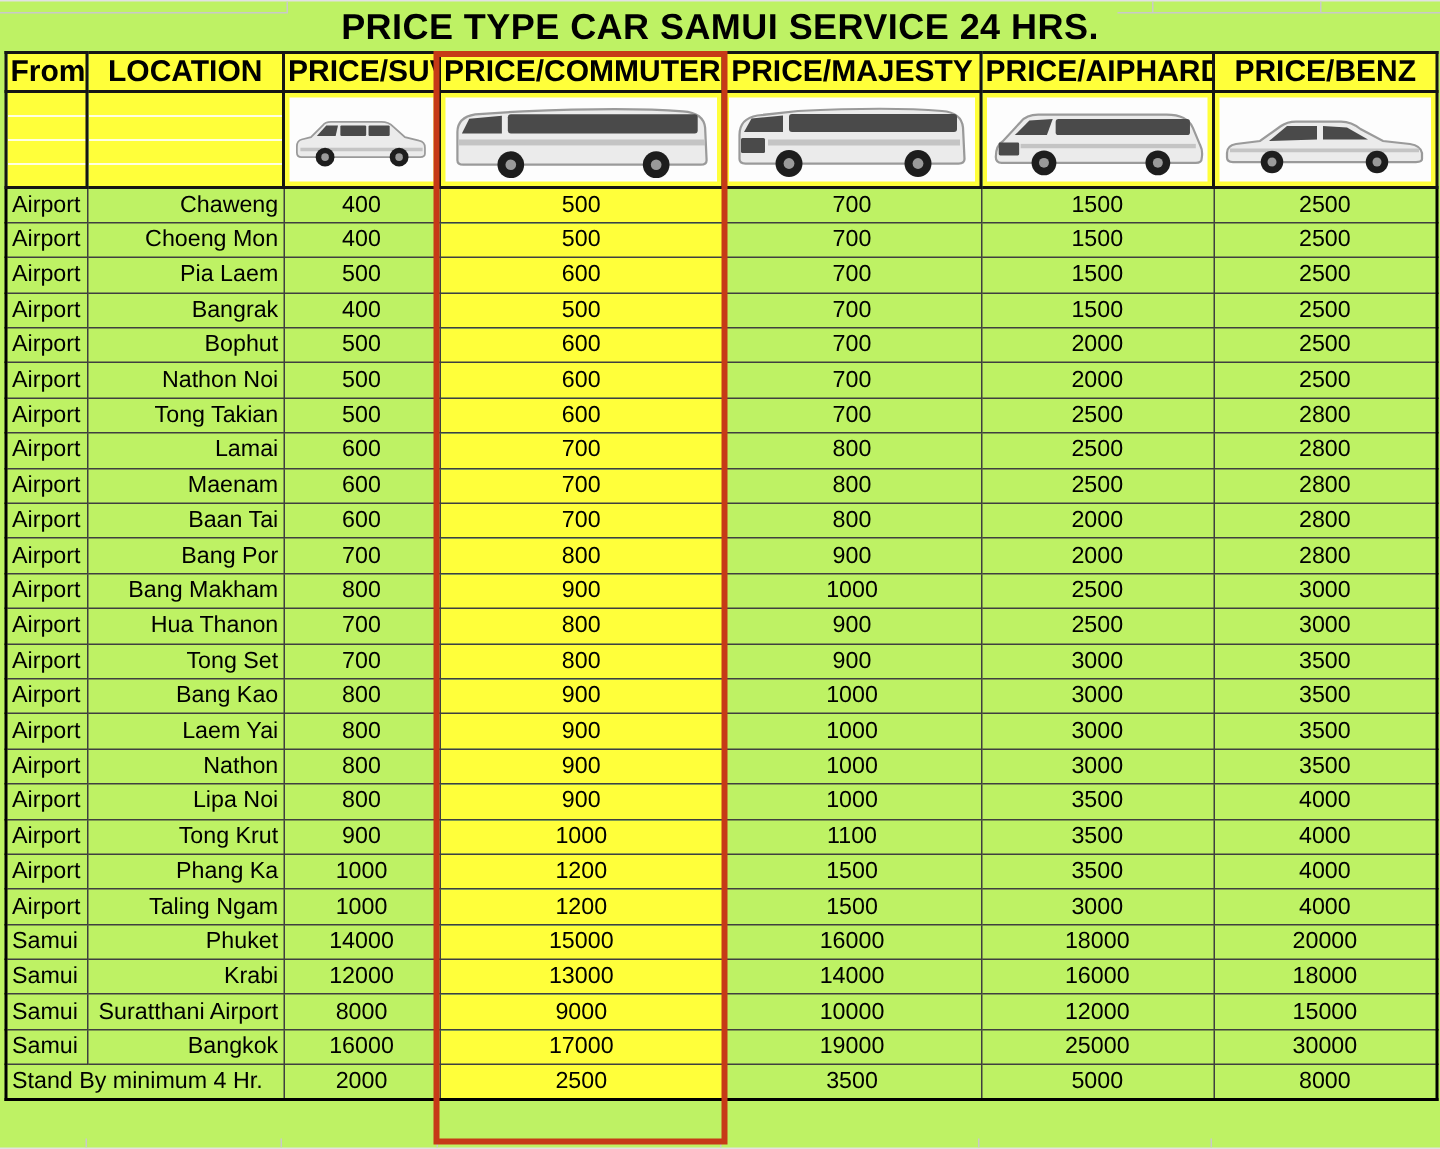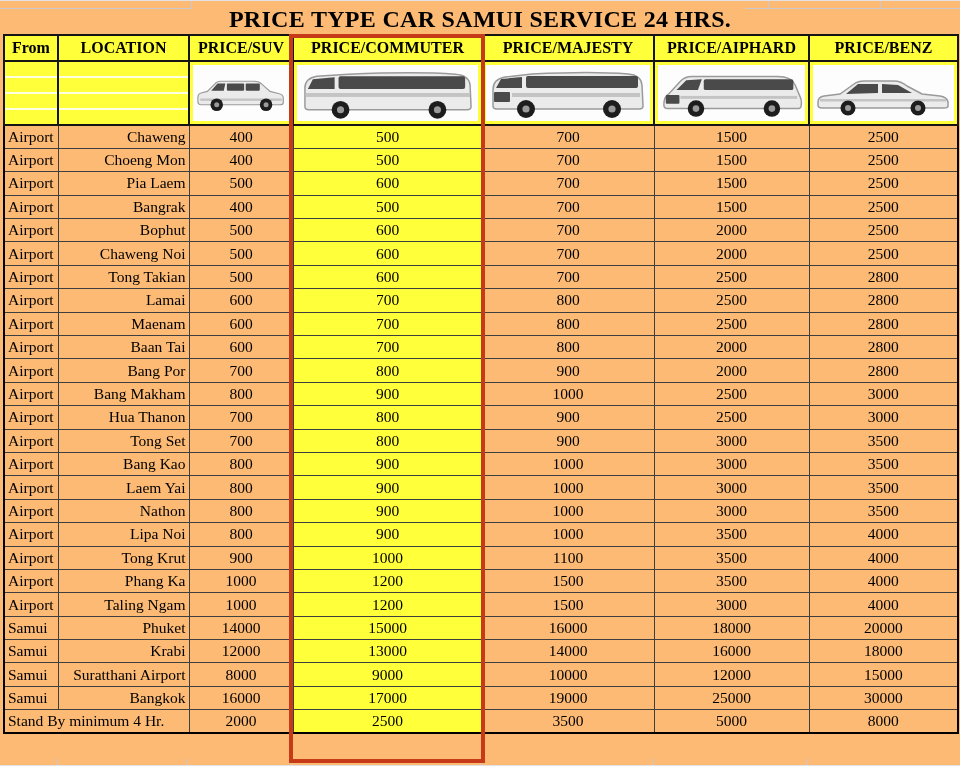--- a/index.html
+++ b/index.html
@@ -1,33 +1,33 @@
 <!DOCTYPE html>
 <html><head>
 <meta charset="utf-8">
 <style>
   html,body { margin:0; padding:0; background:#ffffff; }
   * { box-sizing:border-box; }
   .page {
-    position:relative; width:960px; height:766px; background:#fdba74;
-    font-family:Liberation Serif, serif; color:#000;
+    position:relative; width:960px; height:766px; background:#bef264;
+    font-family:Liberation Sans, sans-serif; color:#000;
     border-top:1px solid #e2e2e2; border-bottom:1px solid #e2e2e2;
     overflow:hidden;
   }
   .gridline { position:absolute; background:#c9c9c9; }
   .title {
     position:relative; height:33px; line-height:36px; text-align:center;
     font-size:24px; font-weight:bold; letter-spacing:0.3px; z-index:2;
   }
   table.price {
     border-collapse:collapse; table-layout:fixed; width:954px; margin-left:3px;
     border:2px solid #000;
   }
   thead th {
-    background:#ffff3a; border:2px solid #151515; font-size:16px; font-weight:bold;
+    background:#ffff3a; border:2px solid #151515; font-size:20px; font-weight:bold;
     height:26px; padding:0 2px; overflow:hidden; white-space:nowrap;
   }
   tr.img-row td {
     background:#ffff3a; border:2px solid #151515; height:63px; padding:0; overflow:hidden;
   }
   tr.img-row td.left-blank {
     background-image: repeating-linear-gradient(to bottom,
       rgba(0,0,0,0) 0px, rgba(0,0,0,0) 14.5px,
       rgba(255,255,255,0.85) 14.5px, rgba(255,255,255,0.85) 16px);
   }
@@ -208,21 +208,21 @@
           <td class="c-from">Airport</td>
           <td class="c-loc">Bophut</td>
           <td class="num">500</td>
           <td class="num commuter-cell">600</td>
           <td class="num">700</td>
           <td class="num">2000</td>
           <td class="num">2500</td>
         </tr>
         <tr>
           <td class="c-from">Airport</td>
-          <td class="c-loc">Chaweng Noi</td>
+          <td class="c-loc">Nathon Noi</td>
           <td class="num">500</td>
           <td class="num commuter-cell">600</td>
           <td class="num">700</td>
           <td class="num">2000</td>
           <td class="num">2500</td>
         </tr>
         <tr>
           <td class="c-from">Airport</td>
           <td class="c-loc">Tong Takian</td>
           <td class="num">500</td>

